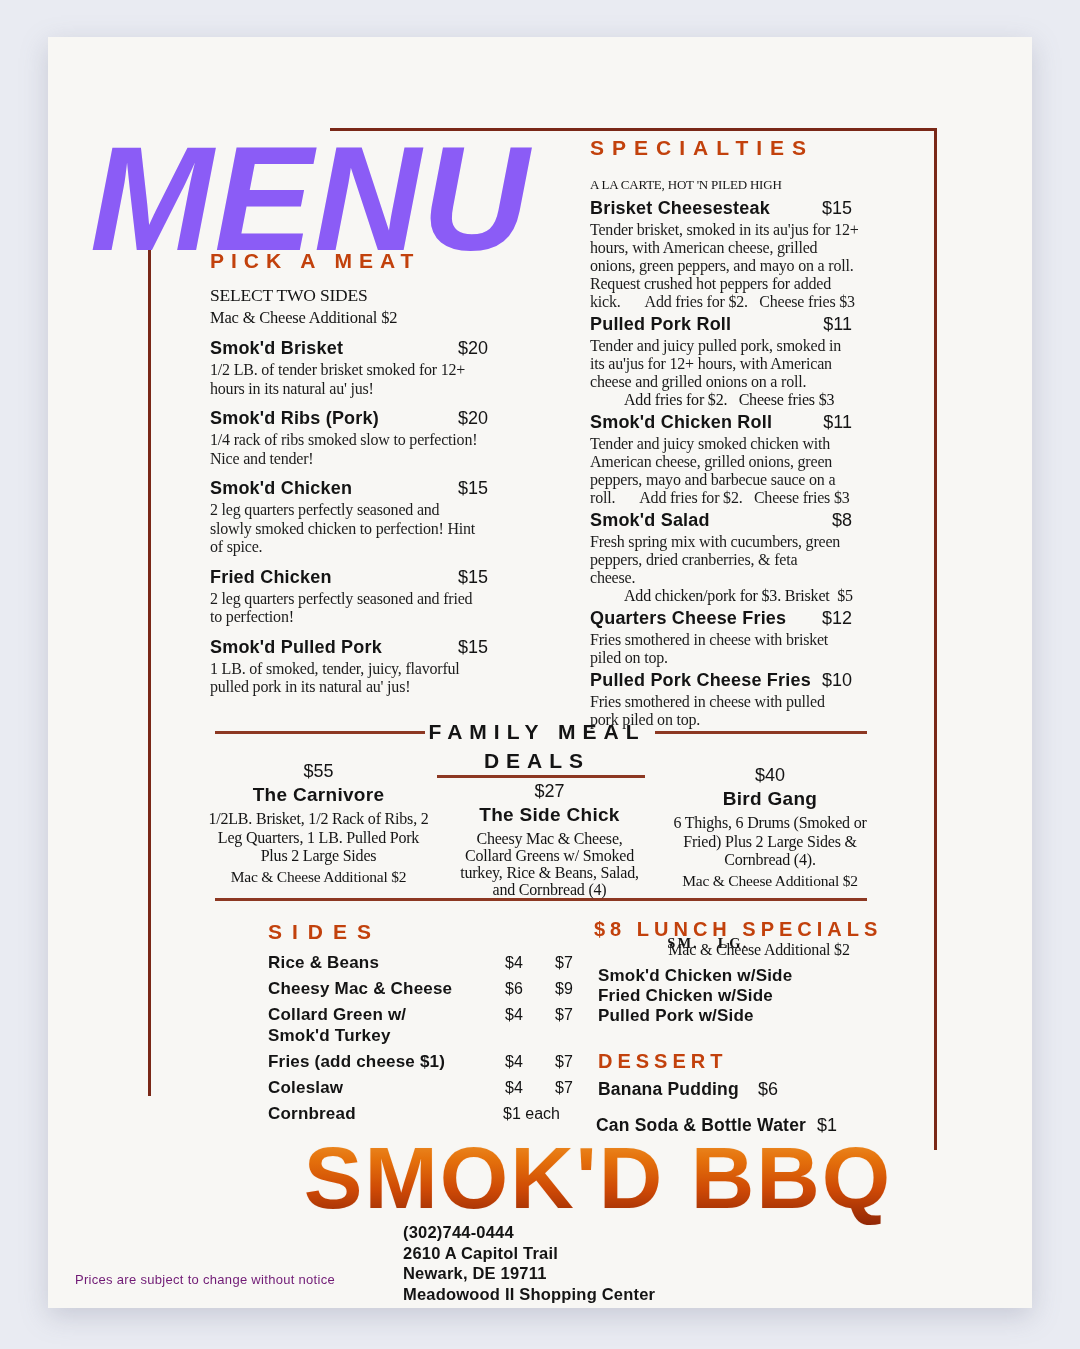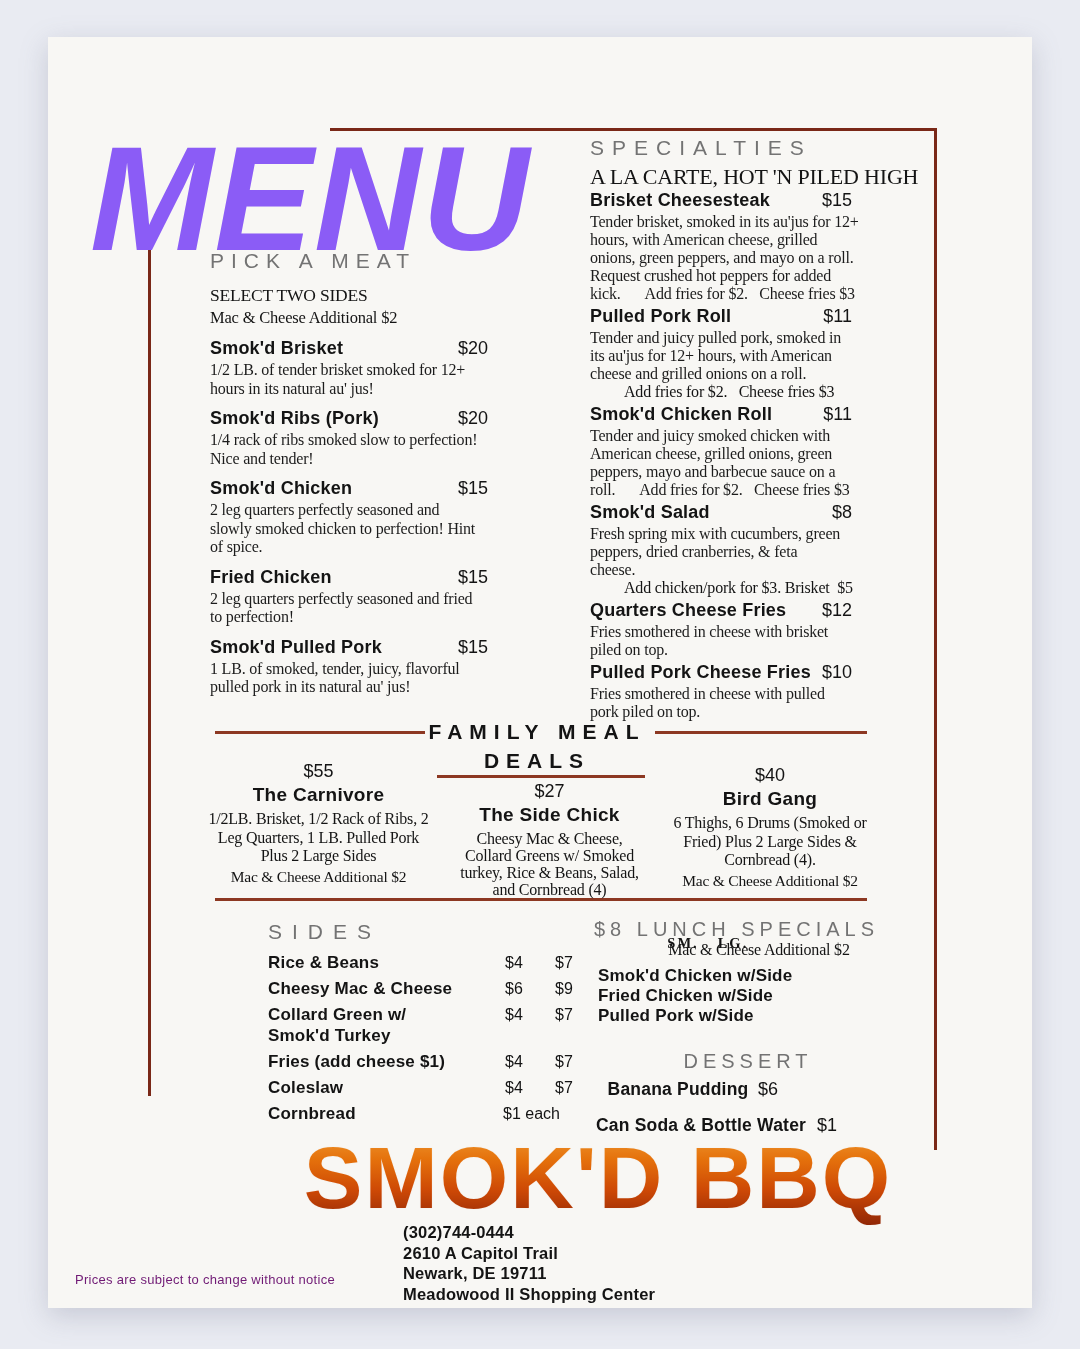--- a/index.html
+++ b/index.html
@@ -13,34 +13,34 @@
   .rule-left  { left:100px; top:191px; width:3px;  height:868px; }
   .fam-rule { position:absolute; background:#8d3822; height:3px; }
   .fam-l { left:167px; top:694px; width:210px; }
   .fam-r { left:607px; top:694px; width:212px; }
   .fam-u { left:389px; top:738px; width:208px; }
   .fam-b { left:167px; top:861px; width:652px; }
 
   .menu-logo { position:absolute; left:42px; top:88px; font-size:148px; line-height:1;
                font-weight:bold; font-style:italic; color:#8b5cf6; z-index:2; letter-spacing:1px;text-align:center; }
 
-  .sec-title { font-weight:normal; font-size:21px; letter-spacing:7px; color:#737373; }
+  .sec-title { font-weight:bold; font-size:21px; letter-spacing:7px; color:#c2410c; }
   .serif { font-family:"Liberation Serif",serif; white-space:pre; letter-spacing:-0.2px; }
 
   .pick-col { position:absolute; left:162px; top:212px; width:278px; }
   .pick-sub1 { margin-top:11px; font-size:17.5px; line-height:22px; }
   .pick-sub2 { margin-top:1px; font-size:16.5px; line-height:21px; }
   .m-item { margin-top:10px; }
   .row { display:flex; justify-content:space-between; align-items:baseline; }
   .iname { font-weight:bold; font-size:18px; line-height:20px; letter-spacing:.2px; }
   .iprice { font-size:18px; line-height:20px; }
   .desc { margin-top:3px; font-size:16px; line-height:18.5px; color:#1c1c1c; }
 
   .spec-col { position:absolute; left:542px; top:99px; width:262px; }
-  .spec-sub { margin-top:6px; font-size:22px; line-height:21px; }
+  .spec-sub { margin-top:14px; font-size:13px; line-height:21px; }
   .s-item { margin-top:3px; }
   .s-item .desc { line-height:18px; }
   .addon-inline { margin-left:24px; }
   .addon-block { padding-left:34px; font-size:16px; line-height:18px; }
 
   .fam-t1 { position:absolute; left:334px; top:683px; width:310px; text-align:center;
             font-weight:bold; font-size:21px; letter-spacing:7px; }
   .fam-t2 { position:absolute; left:334px; top:712px; width:310px; text-align:center;
             font-weight:bold; font-size:21px; letter-spacing:7px; }
   .deal { position:absolute; text-align:center; }
@@ -63,21 +63,21 @@
   .sval { font-size:16px; line-height:21px; text-align:center; }
   .sval-wide { grid-column:2/4; text-align:left; padding-left:14px; }
 
   .lunch-sec { position:absolute; left:546px; top:881px; width:330px; }
   .lunch-sec .sec-title { font-size:20px; letter-spacing:5px; line-height:22px; }
   .lunch-sub1 { margin-top:2px; text-align:center; font-size:17px; line-height:20px; }
   .lunch-sub2 { text-align:center; font-size:16px; line-height:20px; }
   .lunch-items { margin-top:6px; padding-left:4px; }
   .lunch-item { font-weight:bold; font-size:17px; line-height:20px; letter-spacing:.2px; }
 
-  .dessert-sec { position:absolute; left:550px; top:1012px; width:300px;text-align:center; }
+  .dessert-sec { position:absolute; left:550px; top:1012px; width:300px; }
   .dessert-sec .sec-title { font-size:20px; letter-spacing:5px; line-height:24px; }
   .dessert-row { display:flex; margin-top:6px; }
   .dessert-row .iname { width:160px; font-size:17.5px; }
 
   .drink-row { position:absolute; left:548px; top:1078px; width:300px; display:flex; }
   .drink-row .iname { width:221px; font-size:17.5px; }
 
   .flame-logo { position:absolute; left:160px; top:1093px; width:780px; text-align:center;
                 font-size:88px; line-height:1.1; font-weight:bold; letter-spacing:2px;
                 background:linear-gradient(180deg,#ffaf3c 0%,#f57f0d 30%,#d94f06 62%,#8e2506 100%);

